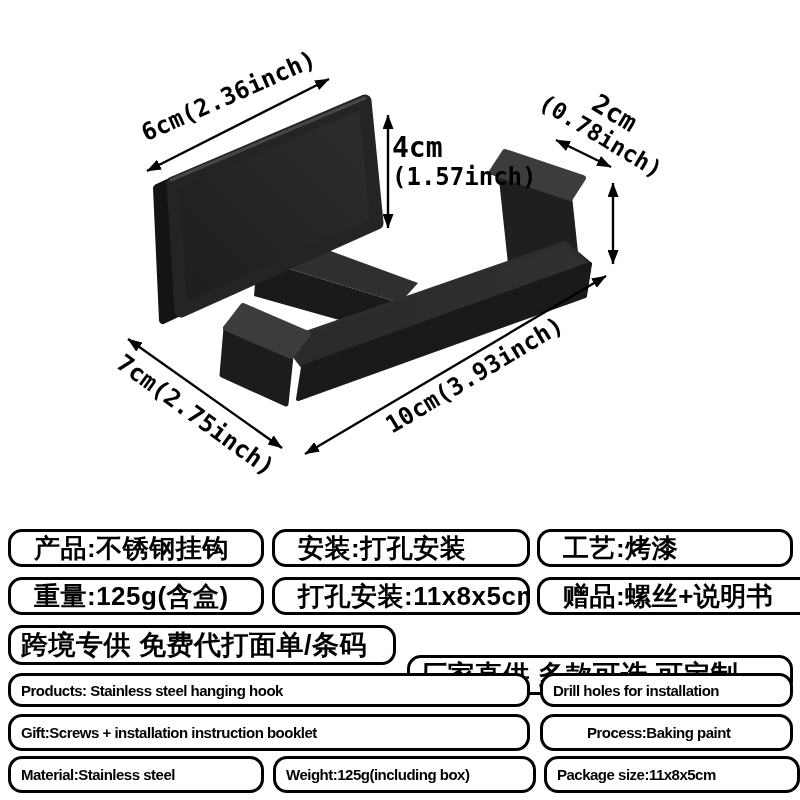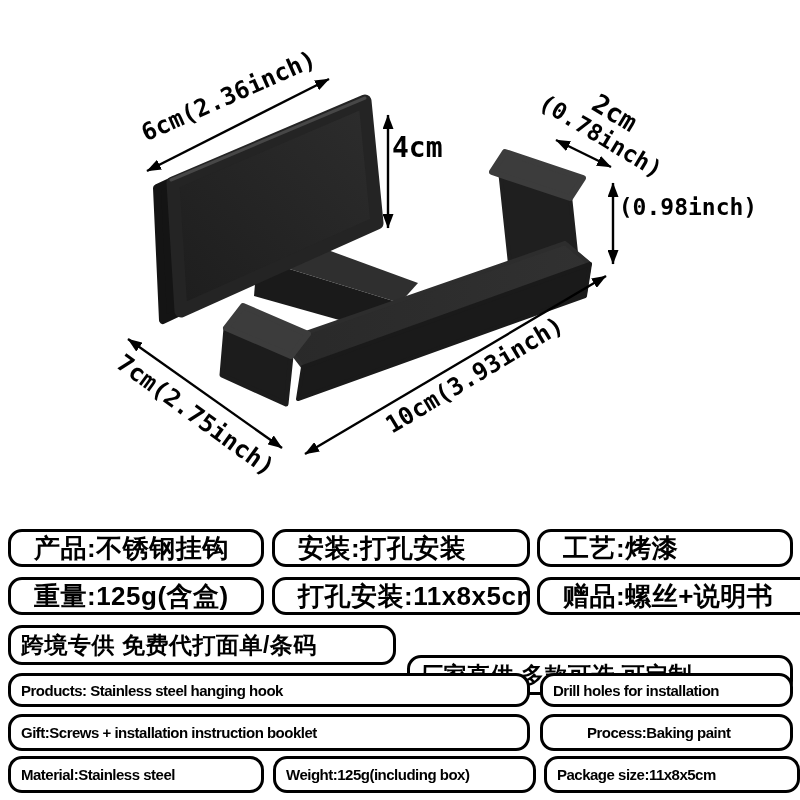--- a/index.html
+++ b/index.html
@@ -27,21 +27,21 @@
   #lbl-25cm .l2{font-size:23px;line-height:27px;}
   #lbl-7cm  {left:97px;top:403px;width:196px;font-size:24px;transform:rotate(36deg);}
   #lbl-10cm {left:366px;top:363px;width:218px;font-size:24px;transform:rotate(-31deg);}
   
   .box{
     position:absolute;border:3px solid #000;border-radius:14px;background:#fff;
     display:flex;align-items:center;box-sizing:border-box;padding:0 10px;
     white-space:nowrap;overflow:hidden;
   }
   .cn{font-weight:700;font-size:26px;letter-spacing:0.5px;padding-left:23px;}
-  .cn-big{font-weight:700;font-size:23px;letter-spacing:0.5px;}
+  .cn-big{font-weight:700;font-size:27px;letter-spacing:0.5px;}
   .en{font-family:Liberation Sans, sans-serif;font-weight:700;
       font-size:15px;letter-spacing:-0.5px;}
   
   #b-cn-product {left:8px;  top:529px;width:256px;height:38px;}
   #b-cn-install {left:272px;top:529px;width:258px;height:38px;}
   #b-cn-process {left:537px;top:529px;width:256px;height:38px;}
   
   #b-cn-weight  {left:8px;  top:577px;width:256px;height:38px;}
   #b-cn-package {left:272px;top:577px;width:258px;height:38px;}
   #b-cn-gift    {left:537px;top:577px;width:288px;height:38px;}
@@ -116,29 +116,29 @@
       <line x1="613" y1="183" x2="613" y2="264" marker-start="url(#ahr)" marker-end="url(#ah)"></line>
       <line x1="128" y1="339" x2="282" y2="448" marker-start="url(#ahr)" marker-end="url(#ah)"></line>
       <line x1="305" y1="454" x2="606" y2="276" marker-start="url(#ahr)" marker-end="url(#ah)"></line>
     </g>
   </svg>
 
   <div class="dim" id="lbl-6cm">6cm(2.36inch)</div>
 
   <div class="dim" id="lbl-4cm">
     <div class="l1">4cm</div>
+    <div class="l2">(1.57inch)</div>
   </div>
 
   <div class="dim" id="lbl-2cm">
     <div class="l1">2cm</div>
     <div class="l2">(0.78inch)</div>
   </div>
 
   <div class="dim" id="lbl-25cm">
-    <div class="l2">(0.98inch)</div>
   </div>
 
   <div class="dim" id="lbl-7cm">7cm(2.75inch)</div>
 
   <div class="dim" id="lbl-10cm">10cm(3.93inch)</div>
 </div>
 
 <div class="box cn" id="b-cn-product">产品:不锈钢挂钩</div>
 <div class="box cn" id="b-cn-install">安装:打孔安装</div>
 <div class="box cn" id="b-cn-process">工艺:烤漆</div>

